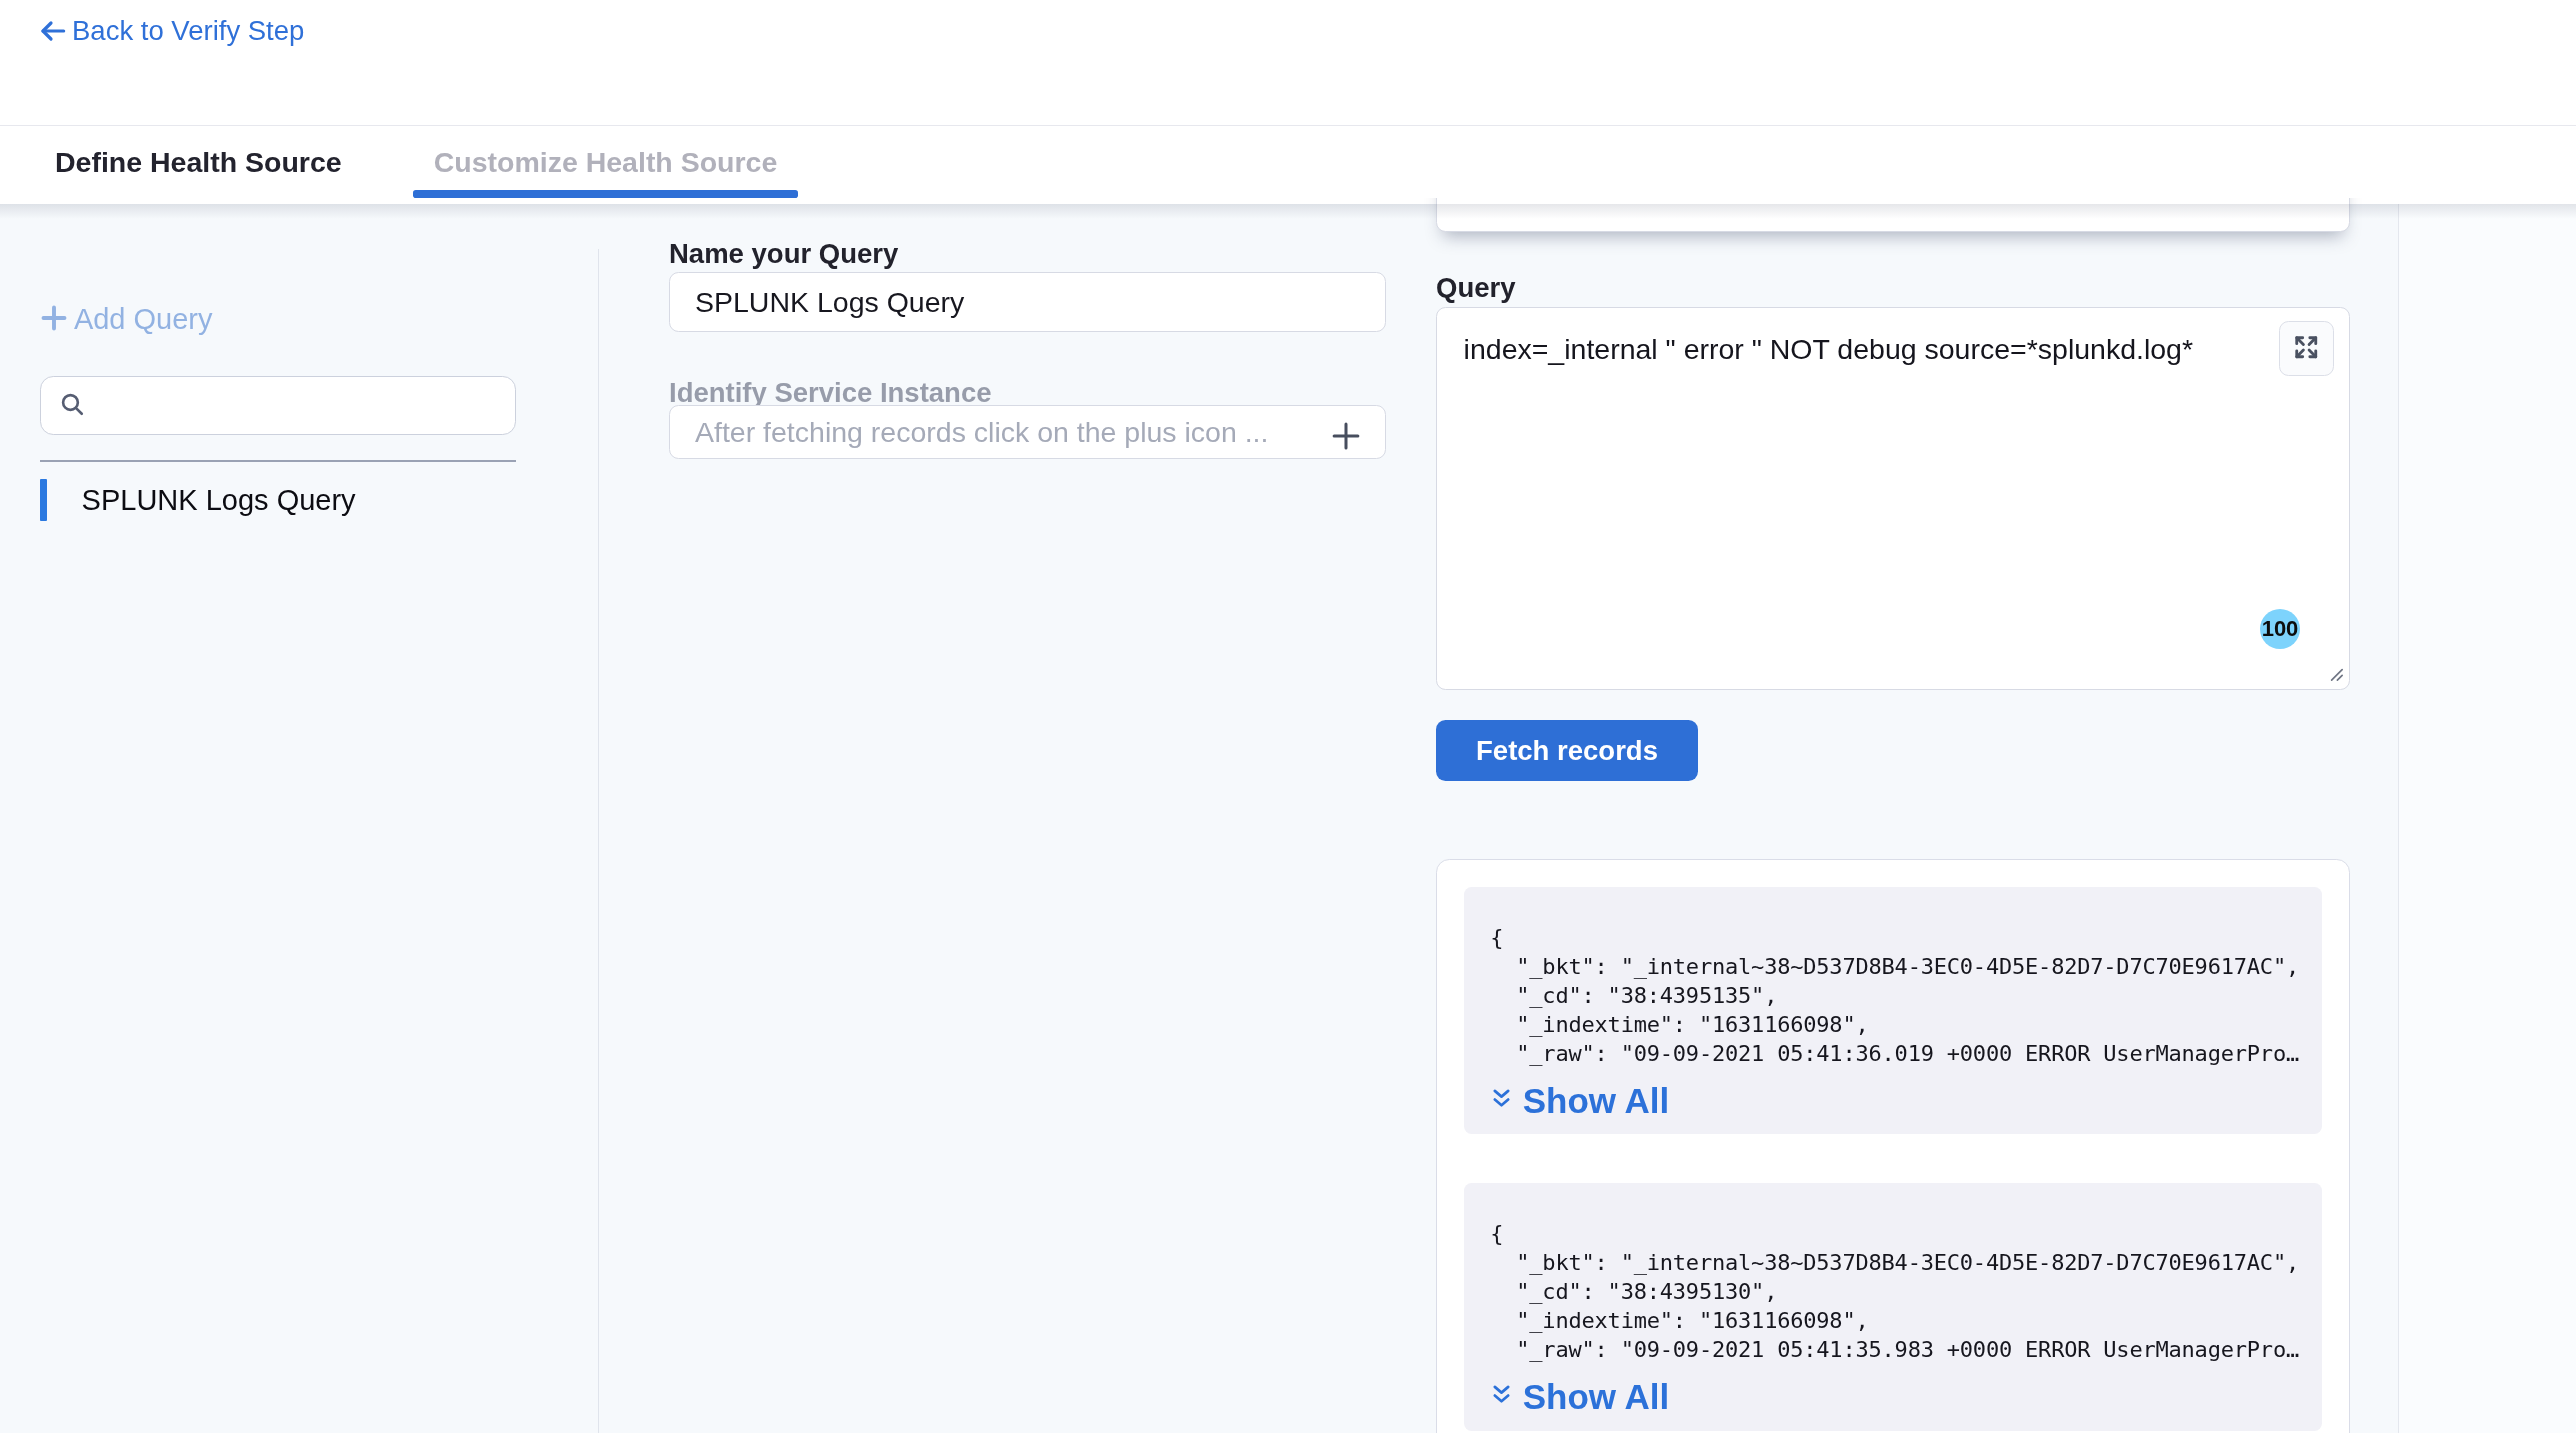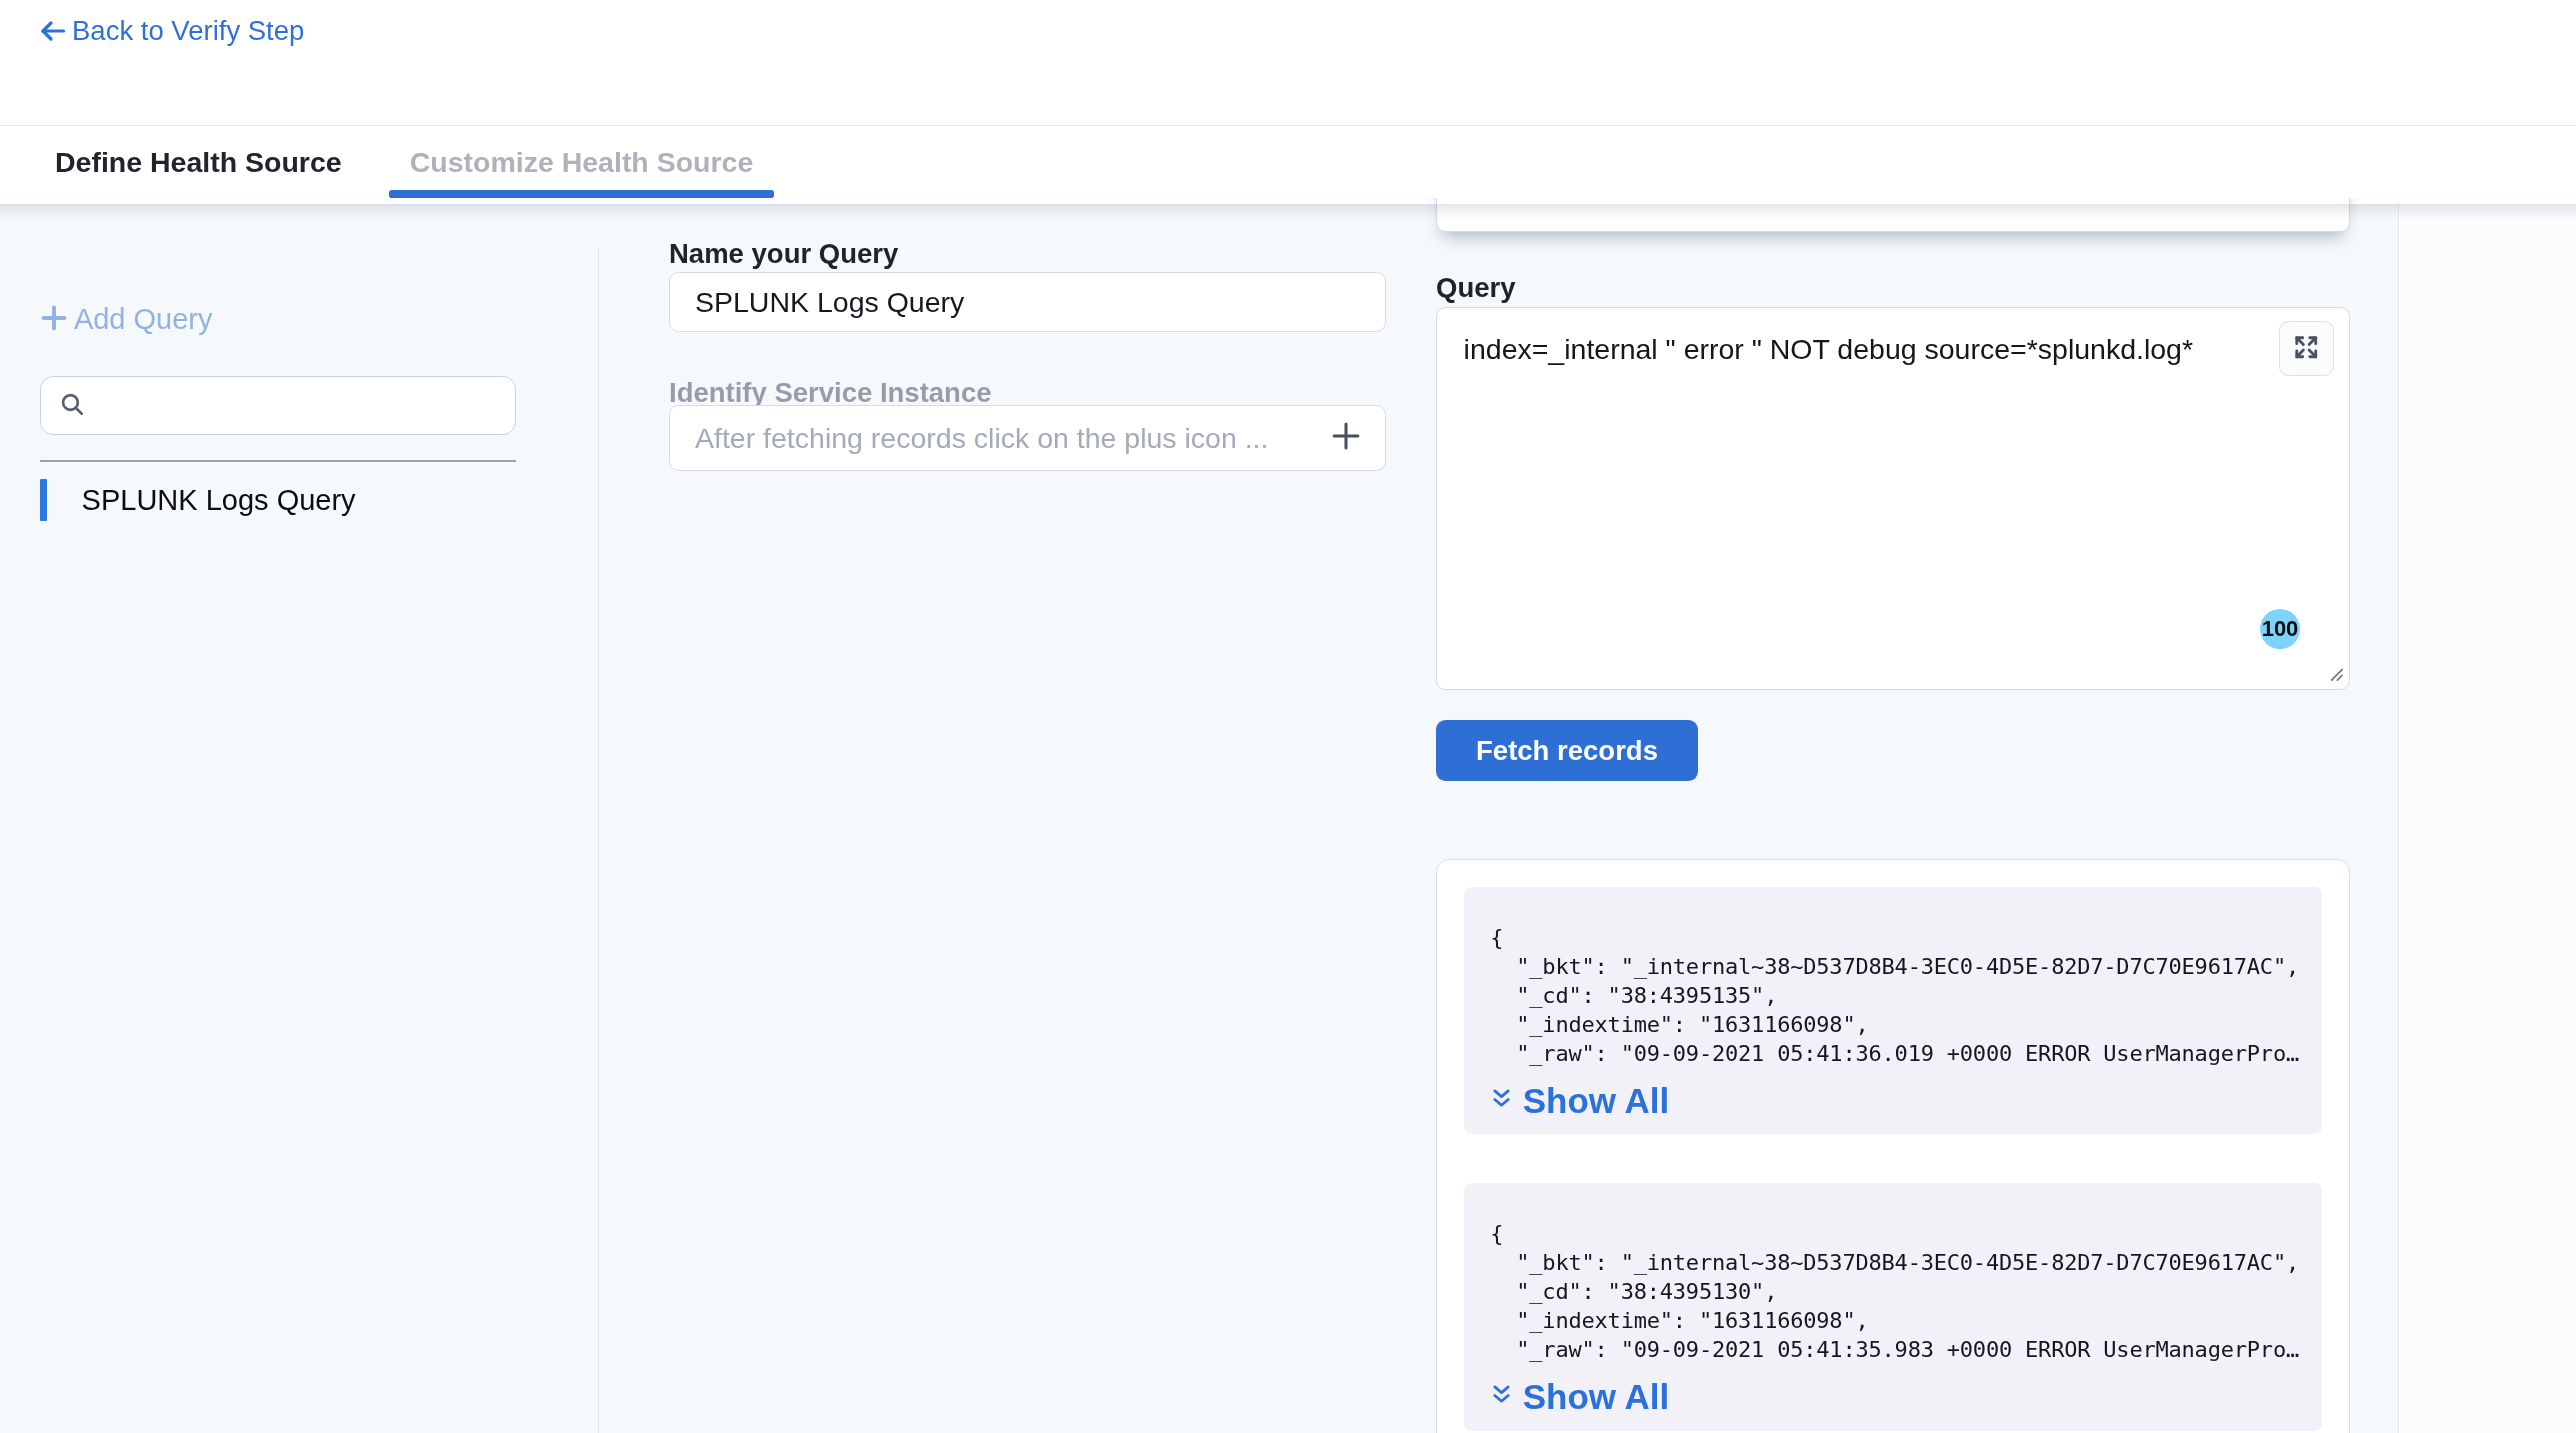--- a/index.html
+++ b/index.html
@@ -8,21 +8,21 @@
   .stage { position: relative; width: 2576px; height: 1433px; overflow: hidden; background: #fff; }
 
   
   .header { position: absolute; top: 0; left: 0; right: 0; height: 126px; background: #fff; border-bottom: 0.9px solid #e7e8ee; z-index: 12; }
   .back-row { position: absolute; left: 34px; top: 9.5px; height: 42px; display: flex; align-items: center; cursor: pointer; }
   .back-row svg { display: block; }
   .back-label { font-size: 27.5px; font-weight: 500; color: #2f70d8; }
   .page-title { position: absolute; left: 35px; top: 51px; font-size: 36px; font-weight: 700; color: #1b1b24; letter-spacing: 0.2px; }
 
   
-  .tabbar { position: absolute; top: 127px; left: 0; right: 0; height: 71px; background: #fff; z-index: 10; display: flex; align-items: center; padding-left: 55px; gap: 68px; }
+  .tabbar { position: absolute; top: 127px; left: 0; right: 0; height: 71px; background: #fff; z-index: 10; display: flex; align-items: center; padding-left: 55px; gap: 92px; }
   .tab { position: relative; height: 100%; display: flex; align-items: center; font-size: 28.5px; font-weight: 600; color: #23232e; cursor: pointer; }
   .tab.inactive-style { color: #b1b1bb; }
   .tab.active::after { content: ""; position: absolute; left: -21px; right: -21px; bottom: 0; height: 7.6px; background: #2e6fd6; border-radius: 2.8px; }
 
   
   .content { position: absolute; top: 204px; left: 0; right: 0; bottom: 0; background: #f6f9fc; }
   .content::before { content: ""; position: absolute; top: 0; left: 0; right: 0; height: 15px; background: linear-gradient(rgba(25,35,65,0.11), rgba(25,35,65,0)); z-index: 50; pointer-events: none; }
 
   
   .sidebar { position: absolute; left: 0; top: 0; bottom: 0; width: 599px; border-right: 1.9px solid #e0e4ec; background: #f6f9fc; margin-top: 45px; }
@@ -107,21 +107,21 @@
       <div class="sidebar-divider"></div>
       <div class="query-item">
         <span class="sel-bar"></span>
         <span class="label">SPLUNK Logs Query</span>
       </div>
     </div>
 
     <div class="form-label" style="left:669px; top:34px;">Name your Query</div>
     <input class="text-input" style="left: 669px; top: 68px; width: 717px; height: 60px;" value="SPLUNK Logs Query">
     <div class="form-label muted" style="left:669px; top:173px;">Identify Service Instance</div>
-    <input class="text-input" style="left: 669px; top: 201px; width: 717px; height: 66px; padding-right: 82px;" placeholder="After fetching records click on the plus icon ...">
+    <input class="text-input" style="left: 669px; top: 201px; width: 717px; height: 54px; padding-right: 82px;" placeholder="After fetching records click on the plus icon ...">
     <span class="si-plus">
       <svg width="38" height="38" viewBox="0 0 24 24" fill="none" stroke="#474e5e" stroke-width="1.9" stroke-linecap="round">
         <path d="M12 4.5v15M4.5 12h15"></path>
       </svg>
     </span>
 
     <div class="cutoff-input"></div>
     <div class="form-label" style="left:1436px; top:68px;">Query</div>
 
     <div class="query-box">

